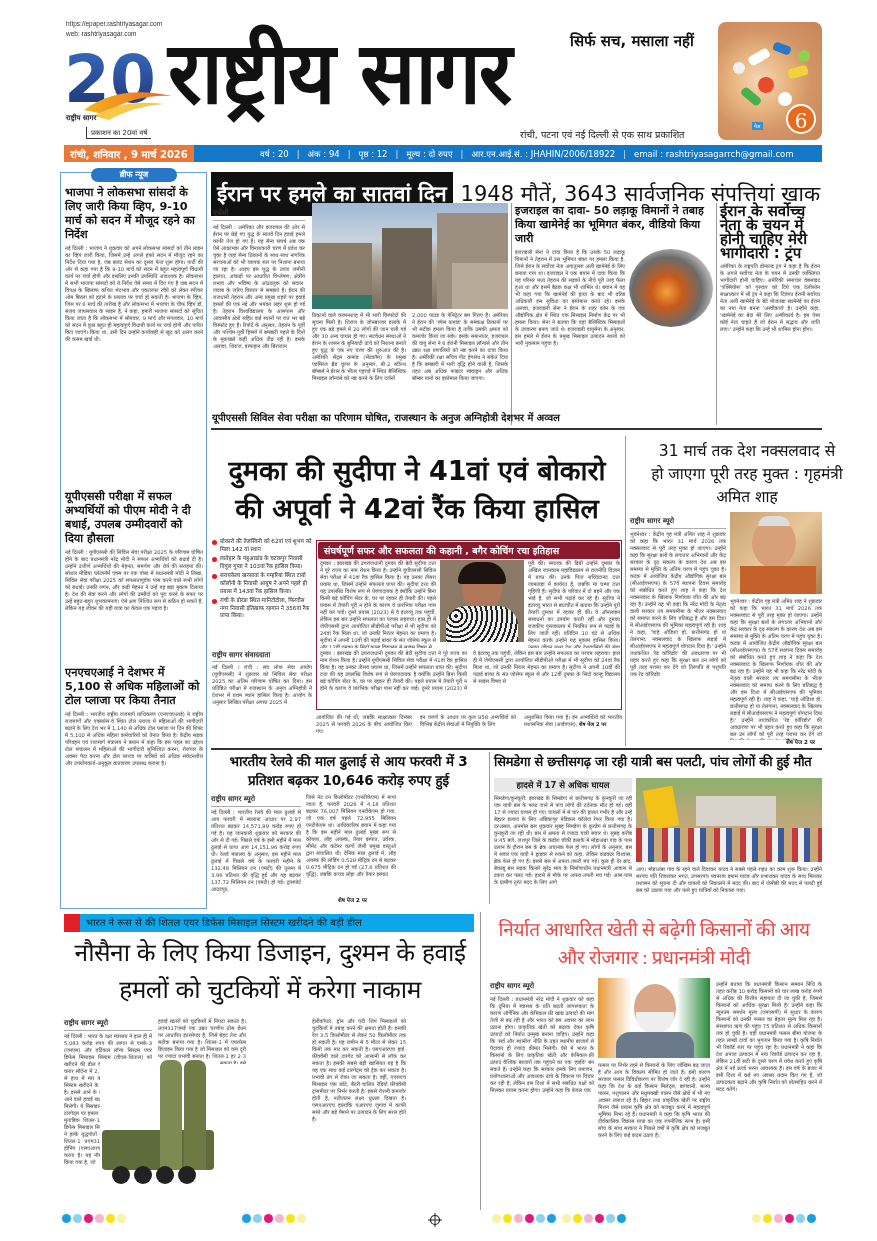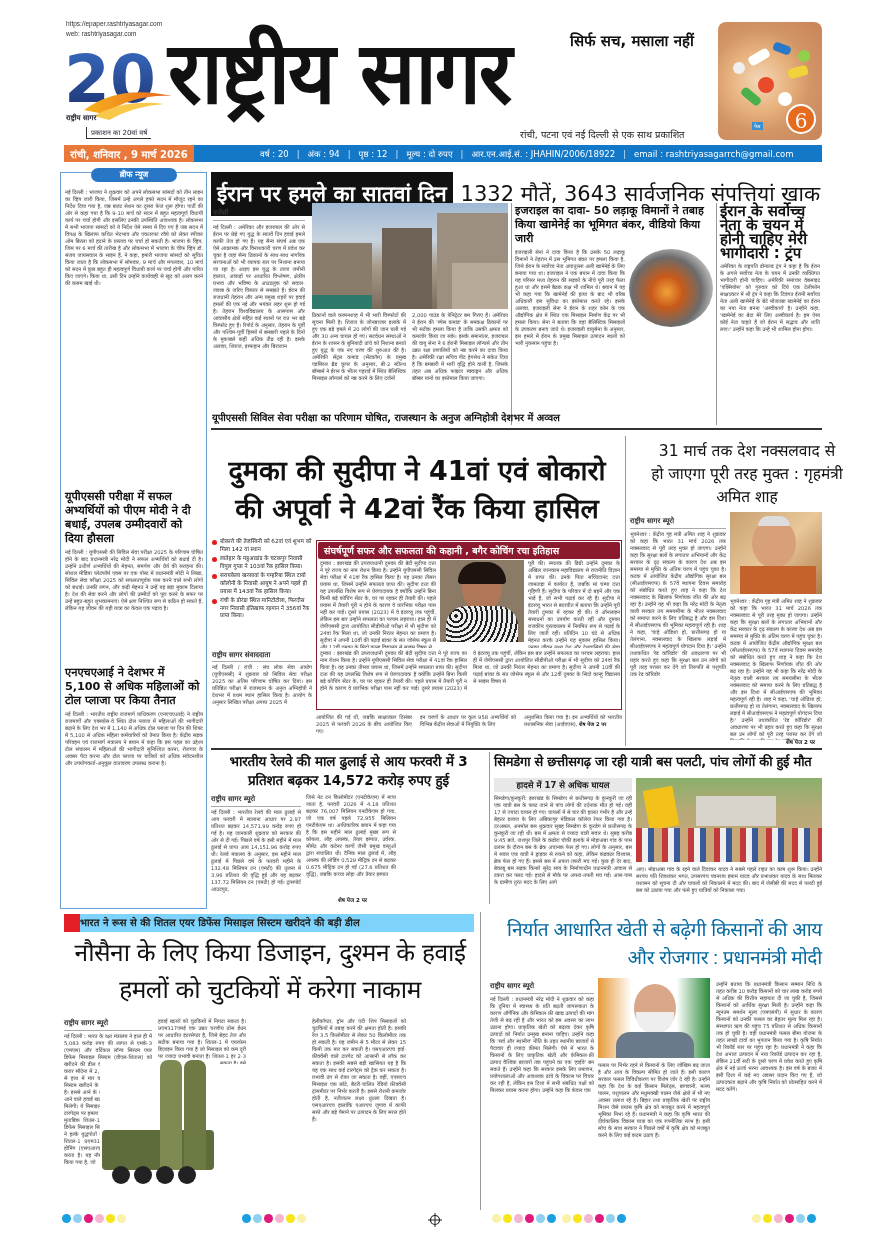--- a/index.html
+++ b/index.html
@@ -31,21 +31,21 @@
 .hdrbar{background:#111;color:#fff;font-weight:bold;font-size:21px;line-height:28px;padding:8px 6px;white-space:nowrap}
 .bignum{font-size:21px;line-height:28px;color:#111;white-space:nowrap}
 .photo{position:absolute;overflow:hidden}
 .rule{position:absolute;height:1px;background:#555}
 .vrule{position:absolute;width:1px;background:#999}
 .agency{font-size:7px;color:#333;text-align:left;font-weight:bold}
 .h1{font-weight:bold;color:#111;font-family:"DejaVu Sans",sans-serif}
 .bullets li{list-style:none;font-size:5.6px;line-height:7.6px;color:#222;position:relative;padding-left:8px;margin-bottom:2px}
 .bullets li::before{content:"";position:absolute;left:0;top:2px;width:5px;height:5px;border-radius:50%;background:#e21c1c}
 .bandred{background:#8b1a2e;color:#fff;font-size:9.5px;font-weight:bold;padding:2px 6px;white-space:nowrap;border-radius:2px}
-.strip{background:#7dd3fc;font-size:10px;font-weight:bold;color:#222;padding-left:16px;line-height:18px;white-space:nowrap;position:relative}
+.strip{background:#0ea5e9;font-size:10px;font-weight:normal;color:#222;padding-left:22px;line-height:18px;white-space:nowrap;position:relative}
 .strip::before{content:"";position:absolute;left:0;top:0;width:16px;height:18px;background:#e31e24}
 .regmarks{position:absolute;display:flex;gap:2px}
 .regmarks span{width:9px;height:9px;border-radius:50%;display:inline-block}
 .c{background:#1aa0e0}.lc{background:#8fd0f0}.m{background:#e0197d}.lm{background:#f5b5cf}.y{background:#f7e51a}.ly{background:#faf2a8}
 </style>
 </head>
 <body>
 
 <div class="abs urls">
   <div>https://epaper.rashtriyasagar.com</div>
@@ -103,34 +103,35 @@
     <span>आर.एन.आई.सं. : JHAHIN/2006/18922</span>
       <span class="sep">|</span>
     <span>email : rashtriyasagarrch@gmail.com</span>
   </div>
 </div>
 
 <div class="abs leftcol"></div>
 <div class="abs brief">ब्रीफ न्यूज</div>
 
 <div class="col" style="left:65px;top:186px;width:138px">
+  <div class="lh">भाजपा ने लोकसभा सांसदों के लिए जारी किया व्हिप, 9-10 मार्च को सदन में मौजूद रहने का निर्देश</div>
   <div class="small" style="margin-top:3px;height:248px;overflow:hidden">नई दिल्ली : भाजपा ने शुक्रवार को अपने लोकसभा सांसदों को तीन लाइन का व्हिप जारी किया, जिसमें उन्हें अगले हफ्ते सदन में मौजूद रहने का निर्देश दिया गया है, जब बजट सेशन का दूसरा फेज शुरू होगा। पार्टी की ओर से कहा गया है कि 9-10 मार्च को सदन में बहुत महत्वपूर्ण विधायी कार्य पर चर्चा होगी और इसलिए उनकी उपस्थिति आवश्यक है। लोकसभा में सभी भाजपा सांसदों को ये निर्देश ऐसे समय में दिए गए हैं जब सदन में विपक्ष के खिलाफ कथित भेदभाव और एकतरफा रवैये को लेकर स्पीकर ओम बिरला को हटाने के प्रस्ताव पर चर्चा हो सकती है। भाजपा के व्हिप, जिस पर 6 मार्च की तारीख है और लोकसभा में भाजपा के चीफ व्हिप डॉ. संजय जायसवाल के साइन हैं, ने कहा, हमारी भाजपा सांसदों को सूचित किया जाता है कि लोकसभा में सोमवार, 9 मार्च और मंगलवार, 10 मार्च को सदन में कुछ बहुत ही महत्वपूर्ण विधायी कार्य पर चर्चा होगी और पारित किए जाएंगे। किया था, उसी दिन उन्होंने कार्यवाही से खुद को अलग करने की कसम खाई थी।</div>
 </div>
 <div class="col" style="left:65px;top:490px;width:138px">
   <div class="lh">यूपीएससी परीक्षा में सफल अभ्यर्थियों को पीएम मोदी ने दी बधाई, उपलब उम्मीदवारों को दिया हौसला</div>
   <div class="small" style="margin-top:3px;height:118px;overflow:hidden">नई दिल्ली : यूपीएससी की सिविल सेवा परीक्षा 2025 के परिणाम घोषित होने के बाद प्रधानमंत्री नरेंद्र मोदी ने सफल अभ्यर्थियों को बधाई दी है। उन्होंने उत्तीर्ण अभ्यर्थियों की मेहनत, समर्पण और धैर्य की सराहना की। सोशल मीडिया प्लेटफॉर्म एक्स पर एक पोस्ट में प्रधानमंत्री मोदी ने लिखा, सिविल सेवा परीक्षा 2025 को सफलतापूर्वक पास करने वाले सभी लोगों को बधाई। उनकी लगन, और कड़ी मेहनत ने उन्हें यह बड़ा मुकाम दिलाया है। देश की सेवा करने और लोगों की उम्मीदों को पूरा करने के सफर पर उन्हें बहुत-बहुत शुभकामनाएं। ऐसे क्षण निश्चित रूप से कठिन हो सकते हैं, लेकिन यह जीवन की यही यात्रा का केवल एक पड़ाव है।</div>
 </div>
 <div class="col" style="left:65px;top:666px;width:138px">
   <div class="lh">एनएचएआई ने देशभर में 5,100 से अधिक महिलाओं को टोल प्लाजा पर किया तैनात</div>
   <div class="small" style="margin-top:3px;height:180px;overflow:hidden">नई दिल्ली : भारतीय राष्ट्रीय राजमार्ग प्राधिकरण (एनएचएआई) ने राष्ट्रीय राजमार्गों और एक्सप्रेस-वे स्थित टोल प्लाजा में महिलाओं की भागीदारी बढ़ाने के लिए देश भर में 1,140 से अधिक टोल प्लाजा पर दिन की शिफ्ट में 5,100 से अधिक महिला कर्मचारियों को तैनात किया है। केंद्रीय सड़क परिवहन एवं राजमार्ग मंत्रालय ने बयान में कहा कि इस पहल का उद्देश्य टोल संचालन में महिलाओं की भागीदारी सुनिश्चित करना, रोजगार के अवसर पैदा करना और टोल प्लाजा पर यात्रियों को अधिक संवेदनशील और उपयोगकर्ता-अनुकूल वातावरण उपलब्ध कराना है।</div>
 </div>
 
 <div class="abs" style="left:211px;top:172px;display:flex;align-items:center;gap:8px">
   <div class="hdrbar">ईरान पर हमले का सातवां दिन</div>
-  <div class="bignum">1332 मौतें, 3643 सार्वजनिक संपत्तियां खाक</div>
+  <div class="bignum">1948 मौतें, 3643 सार्वजनिक संपत्तियां खाक</div>
 </div>
 <div class="col agency" style="left:213px;top:208px;width:92px">एजेंसी</div>
 <div class="rule" style="left:213px;top:220px;width:92px;background:#aaa"></div>
 <div class="col small" style="left:213px;top:224px;width:92px;height:200px;overflow:hidden">नई दिल्ली : अमेरिका और इजरायल की ओर से ईरान पर छेड़े गए युद्ध के सातवें दिन हवाई हमले काफी तेज हो गए हैं। यह सैन्य संघर्ष अब एक ऐसे आक्रामक और विनाशकारी चरण में प्रवेश कर चुका है जहां सैन्य ठिकानों के साथ-साथ नागरिक संरचनाओं को भी व्यापक स्तर पर निशाना बनाया जा रहा है। आइए इस युद्ध के ताजा जमीनी हालात, आंकड़ों पर आधारित विश्लेषण, क्षेत्रीय प्रभाव और भविष्य के आउटलुक को सवाल-जवाब के जरिए विस्तार से समझते हैं। ईरान की राजधानी तेहरान और अन्य प्रमुख शहरों पर हवाई हमलों की एक नई और भयंकर लहर शुरू हो गई है। तेहरान विश्वविद्यालय के आसपास और आवासीय क्षेत्रों सहित कई स्थानों पर रात भर बड़े विस्फोट हुए हैं। रिपोर्ट के अनुसार, तेहरान के पूर्वी और पश्चिम-पूर्वी हिस्सों में बमबारी पहले के दिनों के मुकाबले कहीं अधिक तीव्र रही है। इसके अलावा, शिराज, इस्फहान और बिराजान</div>
 
 <div class="photo" style="left:312px;top:203px;width:196px;height:106px;background:linear-gradient(180deg,#9fb8d4 0%,#c8d4de 35%,#a89a88 60%,#7a6d5e 100%)">
   <div style="position:absolute;left:0;top:40px;width:60px;height:66px;background:#8a7c6a"></div>
   <div style="position:absolute;left:70px;top:25px;width:50px;height:81px;background:#6e6256"></div>
   <div style="position:absolute;left:125px;top:10px;width:71px;height:96px;background:#9c8f80"></div>
   <div style="position:absolute;left:0;top:92px;width:60px;height:14px;background:#2d7a6a"></div>
@@ -197,21 +198,21 @@
   <div style="position:absolute;left:28px;top:4px;width:32px;height:10px;border-radius:10px 10px 0 0;background:#ddd"></div>
   <div style="position:absolute;left:10px;top:54px;width:76px;height:28px;background:#c4622c"></div>
 </div>
 <div class="col small" style="left:730px;top:598px;width:92px;height:142px;overflow:hidden">
   <span>भुवनेश्वर : केंद्रीय गृह मंत्री अमित शाह ने शुक्रवार को कहा कि भारत 31 मार्च 2026 तक नक्सलवाद से पूरी तरह मुक्त हो जाएगा। उन्होंने कहा कि सुरक्षा बलों के लगातार अभियानों और केंद्र सरकार के दृढ़ संकल्प के कारण देश अब इस समस्या से मुक्ति के अंतिम चरण में पहुंच चुका है। कटक में आयोजित केंद्रीय औद्योगिक सुरक्षा बल (सीआईएसएफ) के 57वें स्थापना दिवस समारोह को संबोधित करते हुए शाह ने कहा कि देश नक्सलवाद के खिलाफ निर्णायक जीत की ओर बढ़ रहा है। उन्होंने यह भी कहा कि नरेंद्र मोदी के नेतृत्व वाली सरकार तय समयसीमा के भीतर नक्सलवाद को समाप्त करने के लिए प्रतिबद्ध है और इस दिशा में सीआईएसएफ की भूमिका महत्वपूर्ण रही है। शाह ने कहा, 'चाहे ओडिशा हो, छत्तीसगढ़ हो या तेलंगाना, नक्सलवाद के खिलाफ लड़ाई में सीआईएसएफ ने महत्वपूर्ण योगदान दिया है।' उन्होंने तथाकथित 'रेड कॉरिडोर' की अवधारणा पर भी प्रहार करते हुए कहा कि सुरक्षा बल उन लोगों को पूरी तरह परास्त कर देंगे जो तिरुपति से पशुपति तक रेड कॉरिडोर</span>
 </div>
 <div class="col smb" style="left:786px;top:738px;font-size:5.5px">शेष पेज 2 पर</div>
 
 <div class="rule" style="left:211px;top:748px;width:611px;height:2px;background:#333"></div>
 
-<div class="col h1" style="left:211px;top:752px;width:275px;font-size:13.5px;line-height:19px;text-align:center;letter-spacing:-.2px">भारतीय रेलवे की माल ढुलाई से आय फरवरी में 3 प्रतिशत बढ़कर 14,572 करोड़ रुपए हुई</div>
+<div class="col h1" style="left:211px;top:752px;width:275px;font-size:13.5px;line-height:19px;text-align:center;letter-spacing:-.2px">भारतीय रेलवे की माल ढुलाई से आय फरवरी में 3 प्रतिशत बढ़कर 10,646 करोड़ रुपए हुई</div>
 <div class="col agency" style="left:211px;top:794px;width:90px">राष्ट्रीय सागर ब्यूरो</div>
 <div class="rule" style="left:211px;top:806px;width:90px;background:#aaa"></div>
 <div class="col small" style="left:211px;top:809px;width:90px;height:95px;overflow:hidden">नई दिल्ली : भारतीय रेलवे की माल ढुलाई से आय फरवरी में सालाना आधार पर 2.97 प्रतिशत बढ़कर 14,571.99 करोड़ रुपए हो गई है। यह जानकारी शुक्रवार को सरकार की ओर से दी गई। पिछले वर्ष के इसी महीने में माल ढुलाई से प्राप्त आय 14,151.96 करोड़ रुपए थी। रेलवे मंत्रालय के अनुसार, इस महीने माल ढुलाई में पिछले वर्ष के फरवरी महीने के 132.48 मिलियन टन (एमटी) की तुलना में 3.96 प्रतिशत की वृद्धि हुई और यह बढ़कर 137.72 मिलियन टन (एमटी) हो गई। ट्रांसपोर्ट आउटपुट,</div>
 <div class="col small" style="left:306px;top:794px;width:90px;height:100px;overflow:hidden">जिसे नेट टन किलोमीटर (एनटीकेएम) में मापा जाता है, फरवरी 2026 में 4.18 प्रतिशत बढ़कर 76,007 मिलियन एनटीकेएम हो गया, जो एक वर्ष पहले 72,955 मिलियन एनटीकेएम था। आधिकारिक बयान में कहा गया है कि इस महीने माल ढुलाई मुख्य रूप से कोयला, लौह अयस्क, तैयार इस्पात, उर्वरक, सीमेंट और कंटेनर कार्गो जैसी प्रमुख वस्तुओं द्वारा संचालित थी। दैनिक माल ढुलाई में, लौह अयस्क की लोडिंग 0.529 मीट्रिक टन से बढ़कर 0.675 मीट्रिक टन हो गई (27.6 प्रतिशत की वृद्धि), जबकि कच्चा लोहा और तैयार इस्पात</div>
 <div class="col smb" style="left:338px;top:896px;font-size:5.5px">शेष पेज 2 पर</div>
 
 <div class="vrule" style="left:489px;top:752px;height:152px"></div>
 
 <div class="col h1" style="left:494px;top:752px;width:328px;font-size:13px;line-height:19px;white-space:nowrap;letter-spacing:-.3px">सिमडेगा से छत्तीसगढ़ जा रही यात्री बस पलटी, पांच लोगों की हुई मौत</div>
 <div class="col" style="left:494px;top:778px;width:138px;background:#e8e8e8;font-size:8.5px;font-weight:bold;text-align:center;line-height:14px">हादसे में 17 से अधिक घायल</div>
@@ -236,21 +237,21 @@
   <div style="position:absolute;left:12px;top:106px;width:18px;height:18px;border-radius:50%;background:#222"></div>
   <div style="position:absolute;left:34px;top:106px;width:18px;height:18px;border-radius:50%;background:#222"></div>
   <div style="position:absolute;left:56px;top:106px;width:18px;height:18px;border-radius:50%;background:#222"></div>
   <div style="position:absolute;left:78px;top:106px;width:18px;height:18px;border-radius:50%;background:#222"></div>
 </div>
 <div class="col small" style="left:224px;top:1018px;width:0;height:0"></div>
 <div class="col small" style="left:312px;top:1018px;width:94px;height:188px;overflow:hidden">हेलीकॉप्टर, ड्रोन और एंटी शिप मिसाइलों को चुटकियों में तबाह करने की क्षमता होती है। इसकी रेंज 3.5 किलोमीटर से लेकर 50 किलोमीटर तक हो सकती है। यह जमीन से 5 मीटर से लेकर 15 किमी तक मार कर सकती है। एसएआरएच हाई-फ्रीक्वेंसी वाले टारगेट को आसानी से लॉक कर सकता है। इसकी सबसे बड़ी खासियत यह है कि यह एक साथ कई टारगेट्स को ट्रैक कर सकता है। प्रभावी ढंग से रोका जा सकता है। वहीं, एएसएच मिसाइल एक छोटे, बैटरी-चालित रेडियो फ्रीक्वेंसी ट्रांसमीटर पर निर्भर करती है। इससे रोशनी कमजोर होती है, नतीजतन लक्ष्य धुंधला दिखता है। एसएआरएच हालांकि एआरएच जुगाव में काफी सस्ते और बड़े पैमाने पर उत्पादन के लिए सरल होते हैं।</div>
 
 <div class="vrule" style="left:480px;top:912px;height:298px"></div>
 
-<div class="col" style="left:486px;top:916px;width:336px;font-size:19px;line-height:28px;color:#0369a1;font-family:Liberation Sans, sans-serif;text-align:right;letter-spacing:-.3px">निर्यात आधारित खेती से बढ़ेगी किसानों की आय और रोजगार : प्रधानमंत्री मोदी</div>
+<div class="col" style="left:486px;top:916px;width:336px;font-size:19px;line-height:28px;color:#ef4444;font-family:Liberation Serif, serif;text-align:center;letter-spacing:-.3px">निर्यात आधारित खेती से बढ़ेगी किसानों की आय और रोजगार : प्रधानमंत्री मोदी</div>
 <div class="col agency" style="left:490px;top:981px;width:104px">राष्ट्रीय सागर ब्यूरो</div>
 <div class="rule" style="left:490px;top:993px;width:104px;background:#aaa"></div>
 <div class="col small" style="left:490px;top:996px;width:104px;height:210px;overflow:hidden">नई दिल्ली : प्रधानमंत्री नरेंद्र मोदी ने शुक्रवार को कहा कि दुनिया में स्वास्थ्य के प्रति बढ़ती जागरूकता के कारण ऑर्गेनिक और केमिकल-फ्री खाद्य उत्पादों की मांग तेजी से बढ़ रही है और भारत को इस अवसर का लाभ उठाना होगा। प्राकृतिक खेती को बढ़ावा देकर कृषि उत्पादों को निर्यात उन्मुख बनाना चाहिए। उन्होंने कहा कि 'सर्व और स्थानीय' नीति के तहत स्थानीय बाजारों से पैदावार ही ज्यादा कीमत मिलेगी। ऐसे में भारत के किसानों के लिए प्राकृतिक खेती और केमिकल-फ्री उत्पाद वैश्विक बाजारों तक पहुंचने का एक 'हाईवे' बन सकते हैं। उन्होंने कहा कि सरकार इसके लिए प्रमाणन, प्रयोगशालाओं और आवश्यक ढांचे के विकास पर विचार कर रही है, लेकिन इस दिशा में सभी संबंधित पक्षों को मिलकर प्रयास करना होगा। उन्होंने कहा कि केवल एक</div>
 <div class="photo" style="left:598px;top:978px;width:112px;height:80px;background:linear-gradient(90deg,#e89a3a 0%,#fff 30%,#fff 70%,#2a8a3a 100%)">
   <div style="position:absolute;left:36px;top:6px;width:42px;height:48px;border-radius:50%;background:#d8a888"></div>
   <div style="position:absolute;left:38px;top:34px;width:38px;height:22px;border-radius:0 0 20px 20px;background:#eee"></div>
   <div style="position:absolute;left:18px;top:54px;width:78px;height:26px;background:#6a7a8a;border-radius:14px 14px 0 0"></div>
 </div>
 <div class="col small" style="left:598px;top:1062px;width:112px;height:144px;overflow:hidden">फसल पर निर्भर रहने से किसानों के लिए जोखिम बढ़ जाता है और आय के विकल्प सीमित हो जाते हैं। इसी कारण सरकार फसल विविधीकरण पर विशेष जोर दे रही है। उन्होंने कहा कि देश के कई किसान मिलेट्स, बागवानी, मत्स्य पालन, पशुपालन और मधुमक्खी पालन जैसे क्षेत्रों में भी नए अवसर तलाश रहे हैं। बिहार तथा प्राकृतिक खेती पर राष्ट्रीय मिशन जैसे प्रयास कृषि क्षेत्र को मजबूत करने में महत्वपूर्ण भूमिका निभा रहे हैं। प्रधानमंत्री ने कहा कि कृषि भारत की दीर्घकालिक विकास यात्रा का एक रणनीतिक स्तंभ है। इसी सोच के साथ सरकार ने पिछले वर्षों में कृषि क्षेत्र को मजबूत करने के लिए कई कदम उठाए हैं।</div>
 <div class="col small" style="left:716px;top:981px;width:106px;height:225px;overflow:hidden">उन्होंने बताया कि प्रधानमंत्री किसान सम्मान निधि के तहत करीब 10 करोड़ किसानों को चार लाख करोड़ रुपये से अधिक की वित्तीय सहायता दी जा चुकी है, जिससे किसानों को आर्थिक सुरक्षा मिली है। उन्होंने कहा कि न्यूनतम समर्थन मूल्य (एमएसपी) में सुधार के कारण किसानों को उनकी फसल का बेहतर मूल्य मिल रहा है। संस्थागत ऋण की पहुंच 75 प्रतिशत से अधिक किसानों तक हो चुकी है। वहीं प्रधानमंत्री फसल बीमा योजना के तहत लाखों दावों का भुगतान किया गया है। कृषि निर्यात भी रिकॉर्ड स्तर पर पहुंच रहा है। प्रधानमंत्री ने कहा कि देश अनाज उत्पादन में नया रिकॉर्ड उत्पादन कर रहा है, लेकिन 21वीं सदी के दूसरे चरण में प्रवेश करते हुए कृषि क्षेत्र में नई ऊर्जा भरना आवश्यक है। इस वर्ष के बजट में इसी दिशा में कई नए अवसर प्रदान किए गए हैं, जो उत्पादकता बढ़ाने और कृषि निर्यात को प्रोत्साहित करने में मदद करेंगे।</div>

